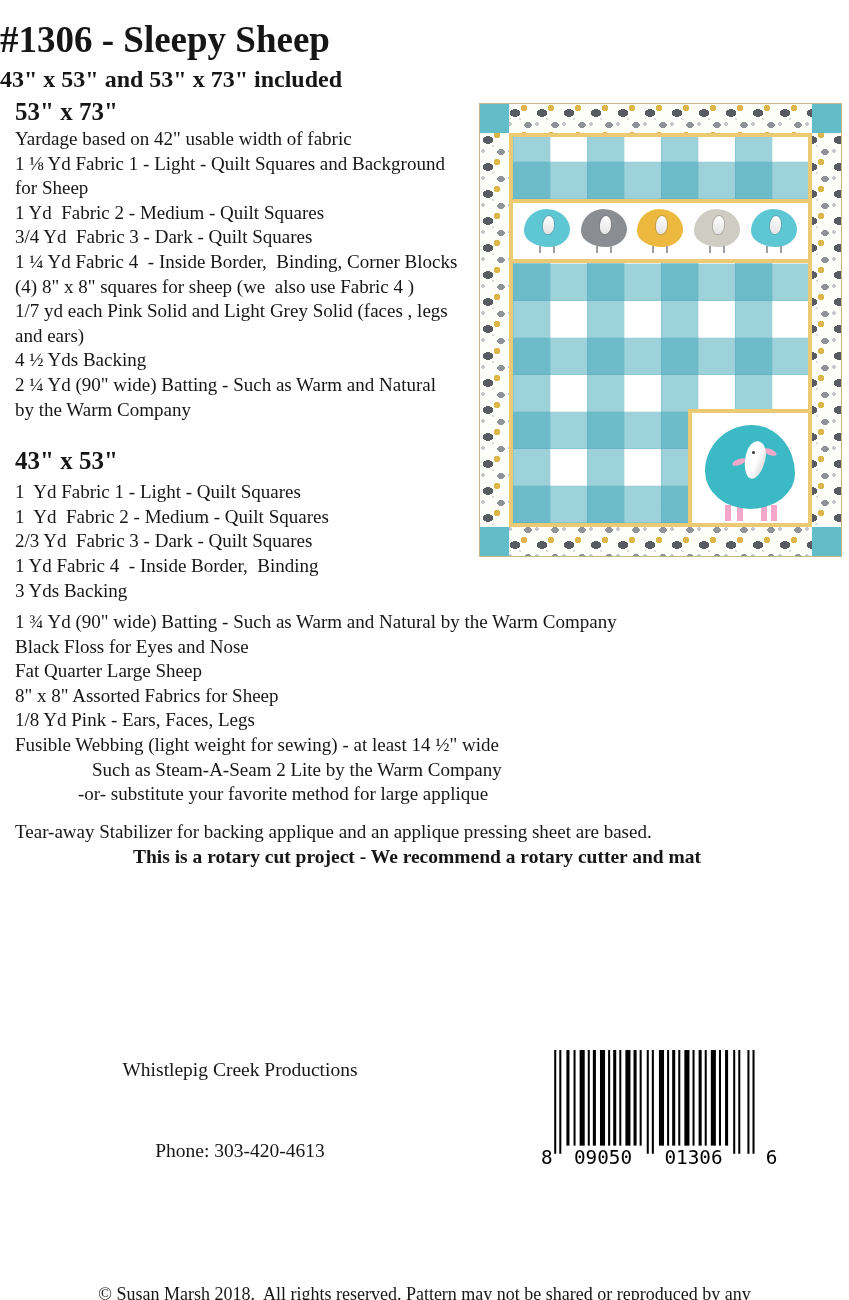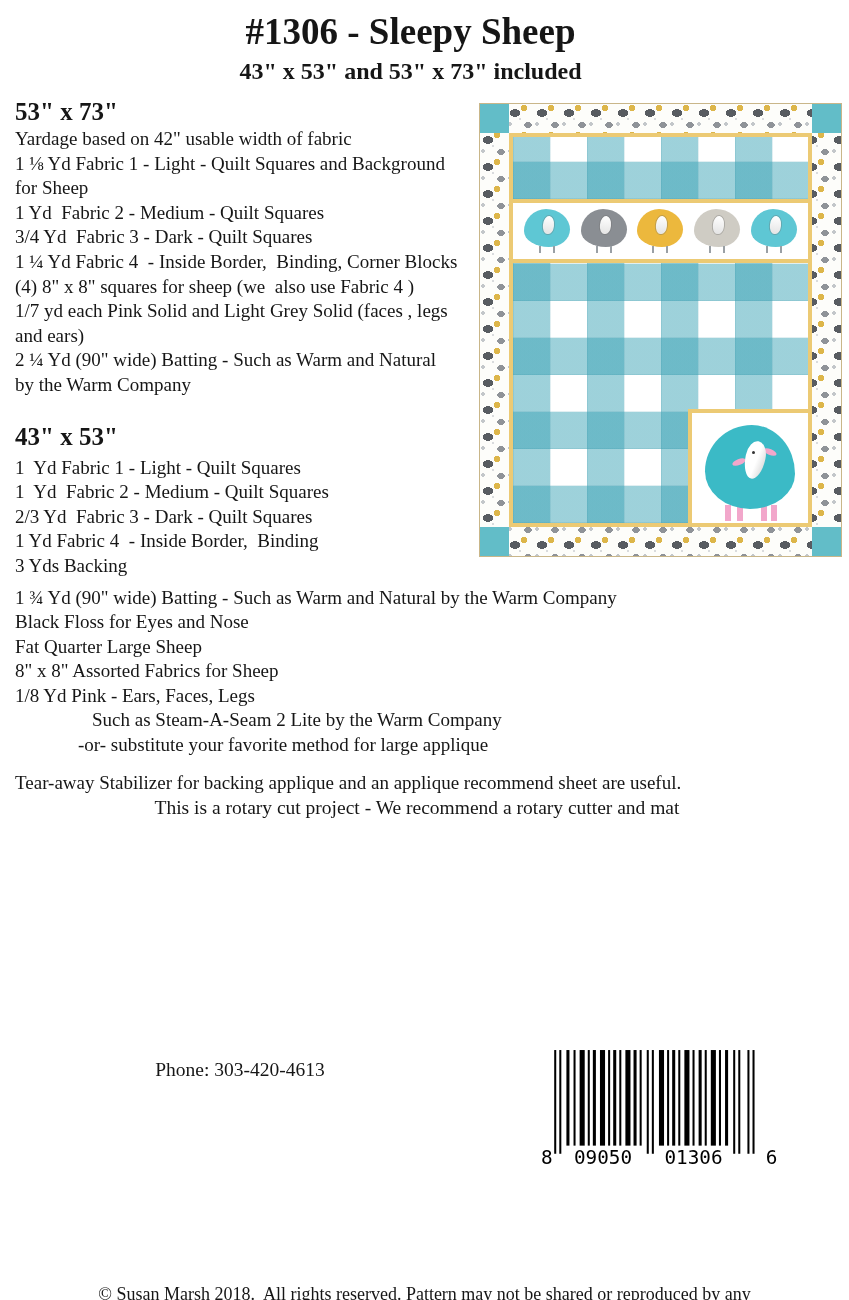--- a/index.html
+++ b/index.html
@@ -1,34 +1,34 @@
 <!DOCTYPE html>
 <html style="--gold: #ecca74; --corner: #62bdc8; --bigsheep: #3bbac6; --pink: #f2a7cb;"><head>
 <meta charset="utf-8">
 <style>
   html,body{margin:0;padding:0;background:#e9e9e9;}
   .page{
     position:relative; width:849px; height:1300px; background:#ffffff;
     font-family:"Liberation Serif", serif; color:#161616; overflow:hidden;
     margin:0 auto;
   }
-  .hdr{position:absolute; top:10px; left:0; right:28px; text-align:center;}
+  .hdr{position:absolute; top:18px; left:0; right:28px; text-align:left;}
   .title{font-size:37px; font-weight:bold; line-height:44px; white-space:pre-wrap;}
   .subtitle{font-size:24px; font-weight:bold; line-height:30px; margin-top:2px; white-space:pre-wrap;}
 
   .col{position:absolute; left:15px; top:97px; width:760px;}
   .sec-h{font-size:25px; font-weight:bold; line-height:30px; white-space:pre-wrap;}
   .line{font-size:19px; line-height:24.6px; white-space:pre-wrap;}
   .mt43{margin-top:24px; margin-bottom:4px;}
   .batting{margin-top:7px;}
   .mtboth{margin-top:36px; margin-bottom:3px;}
   .ind1{padding-left:77px;}
   .ind2{padding-left:63px;}
   .stab{margin-top:13px;}
-  .rotary{font-weight:normal; text-align:center; margin-top:1px; position:relative; left:22px; font-size:19.5px;}
+  .rotary{font-weight:bold; text-align:center; margin-top:1px; position:relative; left:22px; font-size:19.5px;}
 
   .contact{position:absolute; left:40px; top:1002px; width:400px; text-align:center;
            font-size:19.5px; line-height:27px; white-space:pre-wrap;}
 
   .copyright{position:absolute; left:0; right:0; top:1226px; text-align:center;
              font-size:18px; line-height:27.5px; white-space:pre-wrap;}
 
   
   .quilt{position:absolute; left:480px; top:104px; width:361px; height:452px;
          outline:1px solid #c9b689;}
@@ -163,43 +163,46 @@
     <div class="sec-h">53" x 73"</div>
     <div class="line">Yardage based on 42" usable width of fabric</div>
     <div class="line">1 ⅛ Yd Fabric 1 - Light - Quilt Squares and Background</div>
     <div class="line">for Sheep</div>
     <div class="line">1 Yd  Fabric 2 - Medium - Quilt Squares</div>
     <div class="line">3/4 Yd  Fabric 3 - Dark - Quilt Squares</div>
     <div class="line">1 ¼ Yd Fabric 4  - Inside Border,  Binding, Corner Blocks</div>
     <div class="line">(4) 8" x 8" squares for sheep (we  also use Fabric 4 )</div>
     <div class="line">1/7 yd each Pink Solid and Light Grey Solid (faces , legs</div>
     <div class="line">and ears)</div>
+    <div class="line">4 ½ Yds Backing</div>
     <div class="line">2 ¼ Yd (90" wide) Batting - Such as Warm and Natural</div>
     <div class="line">by the Warm Company</div>
 
     <div class="sec-h mt43">43" x 53"</div>
     <div class="line">1  Yd Fabric 1 - Light - Quilt Squares</div>
     <div class="line">1  Yd  Fabric 2 - Medium - Quilt Squares</div>
     <div class="line">2/3 Yd  Fabric 3 - Dark - Quilt Squares</div>
     <div class="line">1 Yd Fabric 4  - Inside Border,  Binding</div>
     <div class="line">3 Yds Backing</div>
     <div class="line batting">1 ¾ Yd (90" wide) Batting - Such as Warm and Natural by the Warm Company</div>
 
     <div class="line">Black Floss for Eyes and Nose</div>
     <div class="line">Fat Quarter Large Sheep</div>
     <div class="line">8" x 8" Assorted Fabrics for Sheep</div>
     <div class="line">1/8 Yd Pink - Ears, Faces, Legs</div>
+    <div class="line">Fusible Webbing (light weight for sewing) - at least 14 ½" wide</div>
     <div class="line ind1">Such as Steam-A-Seam 2 Lite by the Warm Company</div>
     <div class="line ind2">-or- substitute your favorite method for large applique</div>
 
-    <div class="line stab">Tear-away Stabilizer for backing applique and an applique recommend sheet are useful.</div>
+    <div class="line stab">Tear-away Stabilizer for backing applique and an applique pressing sheet are based.</div>
     <div class="line rotary">This is a rotary cut project - We recommend a rotary cutter and mat</div>
   </div>
 
   <div class="contact">
+    <div>Whistlepig Creek Productions</div>
     <div>Phone: 303-420-4613</div>
     
     
     
     
   </div>
 
   <div class="barcode">
     <svg viewBox="0 0 240 118" width="248" height="120">
       <g fill="#000">

